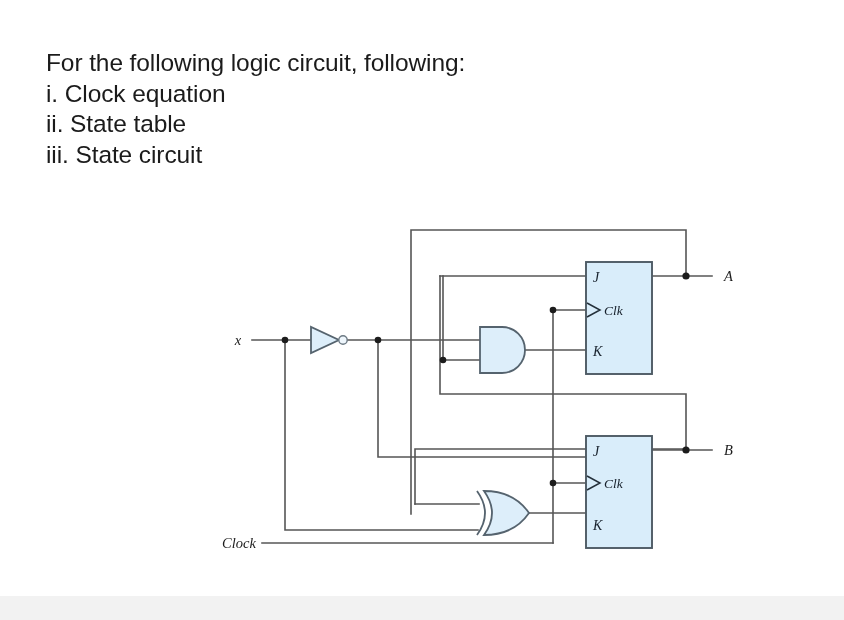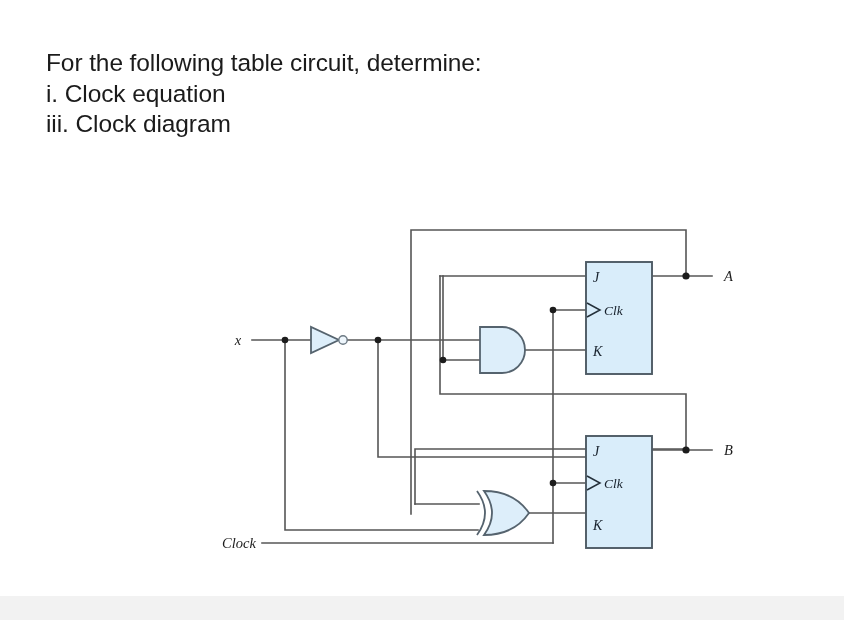--- a/index.html
+++ b/index.html
@@ -104,23 +104,24 @@
     height: 24px;
     background: #f2f2f2;
   }
 </style>
 </head>
 <body>
 
 <div id="page">
 
   <div id="question-block">
-    <div class="q-line">For the following table circuit, determine:</div>
+    <div class="q-line">For the following logic circuit, following:</div>
     <div class="q-line">i. Clock equation</div>
-    <div class="q-line">iii. Clock diagram</div>
+    <div class="q-line">ii. State table</div>
+    <div class="q-line">iii. State circuit</div>
   </div>
 
   <div id="circuit-figure">
     <svg id="circuit-svg" width="844" height="370" viewBox="0 0 844 370">
 
       <g>
 
         <path class="wire" d="M 686 71 L 686 25 L 411 25 L 411 309"></path>
 
         <path class="wire" d="M 686 245 L 686 189 L 440 189 L 440 71"></path>

